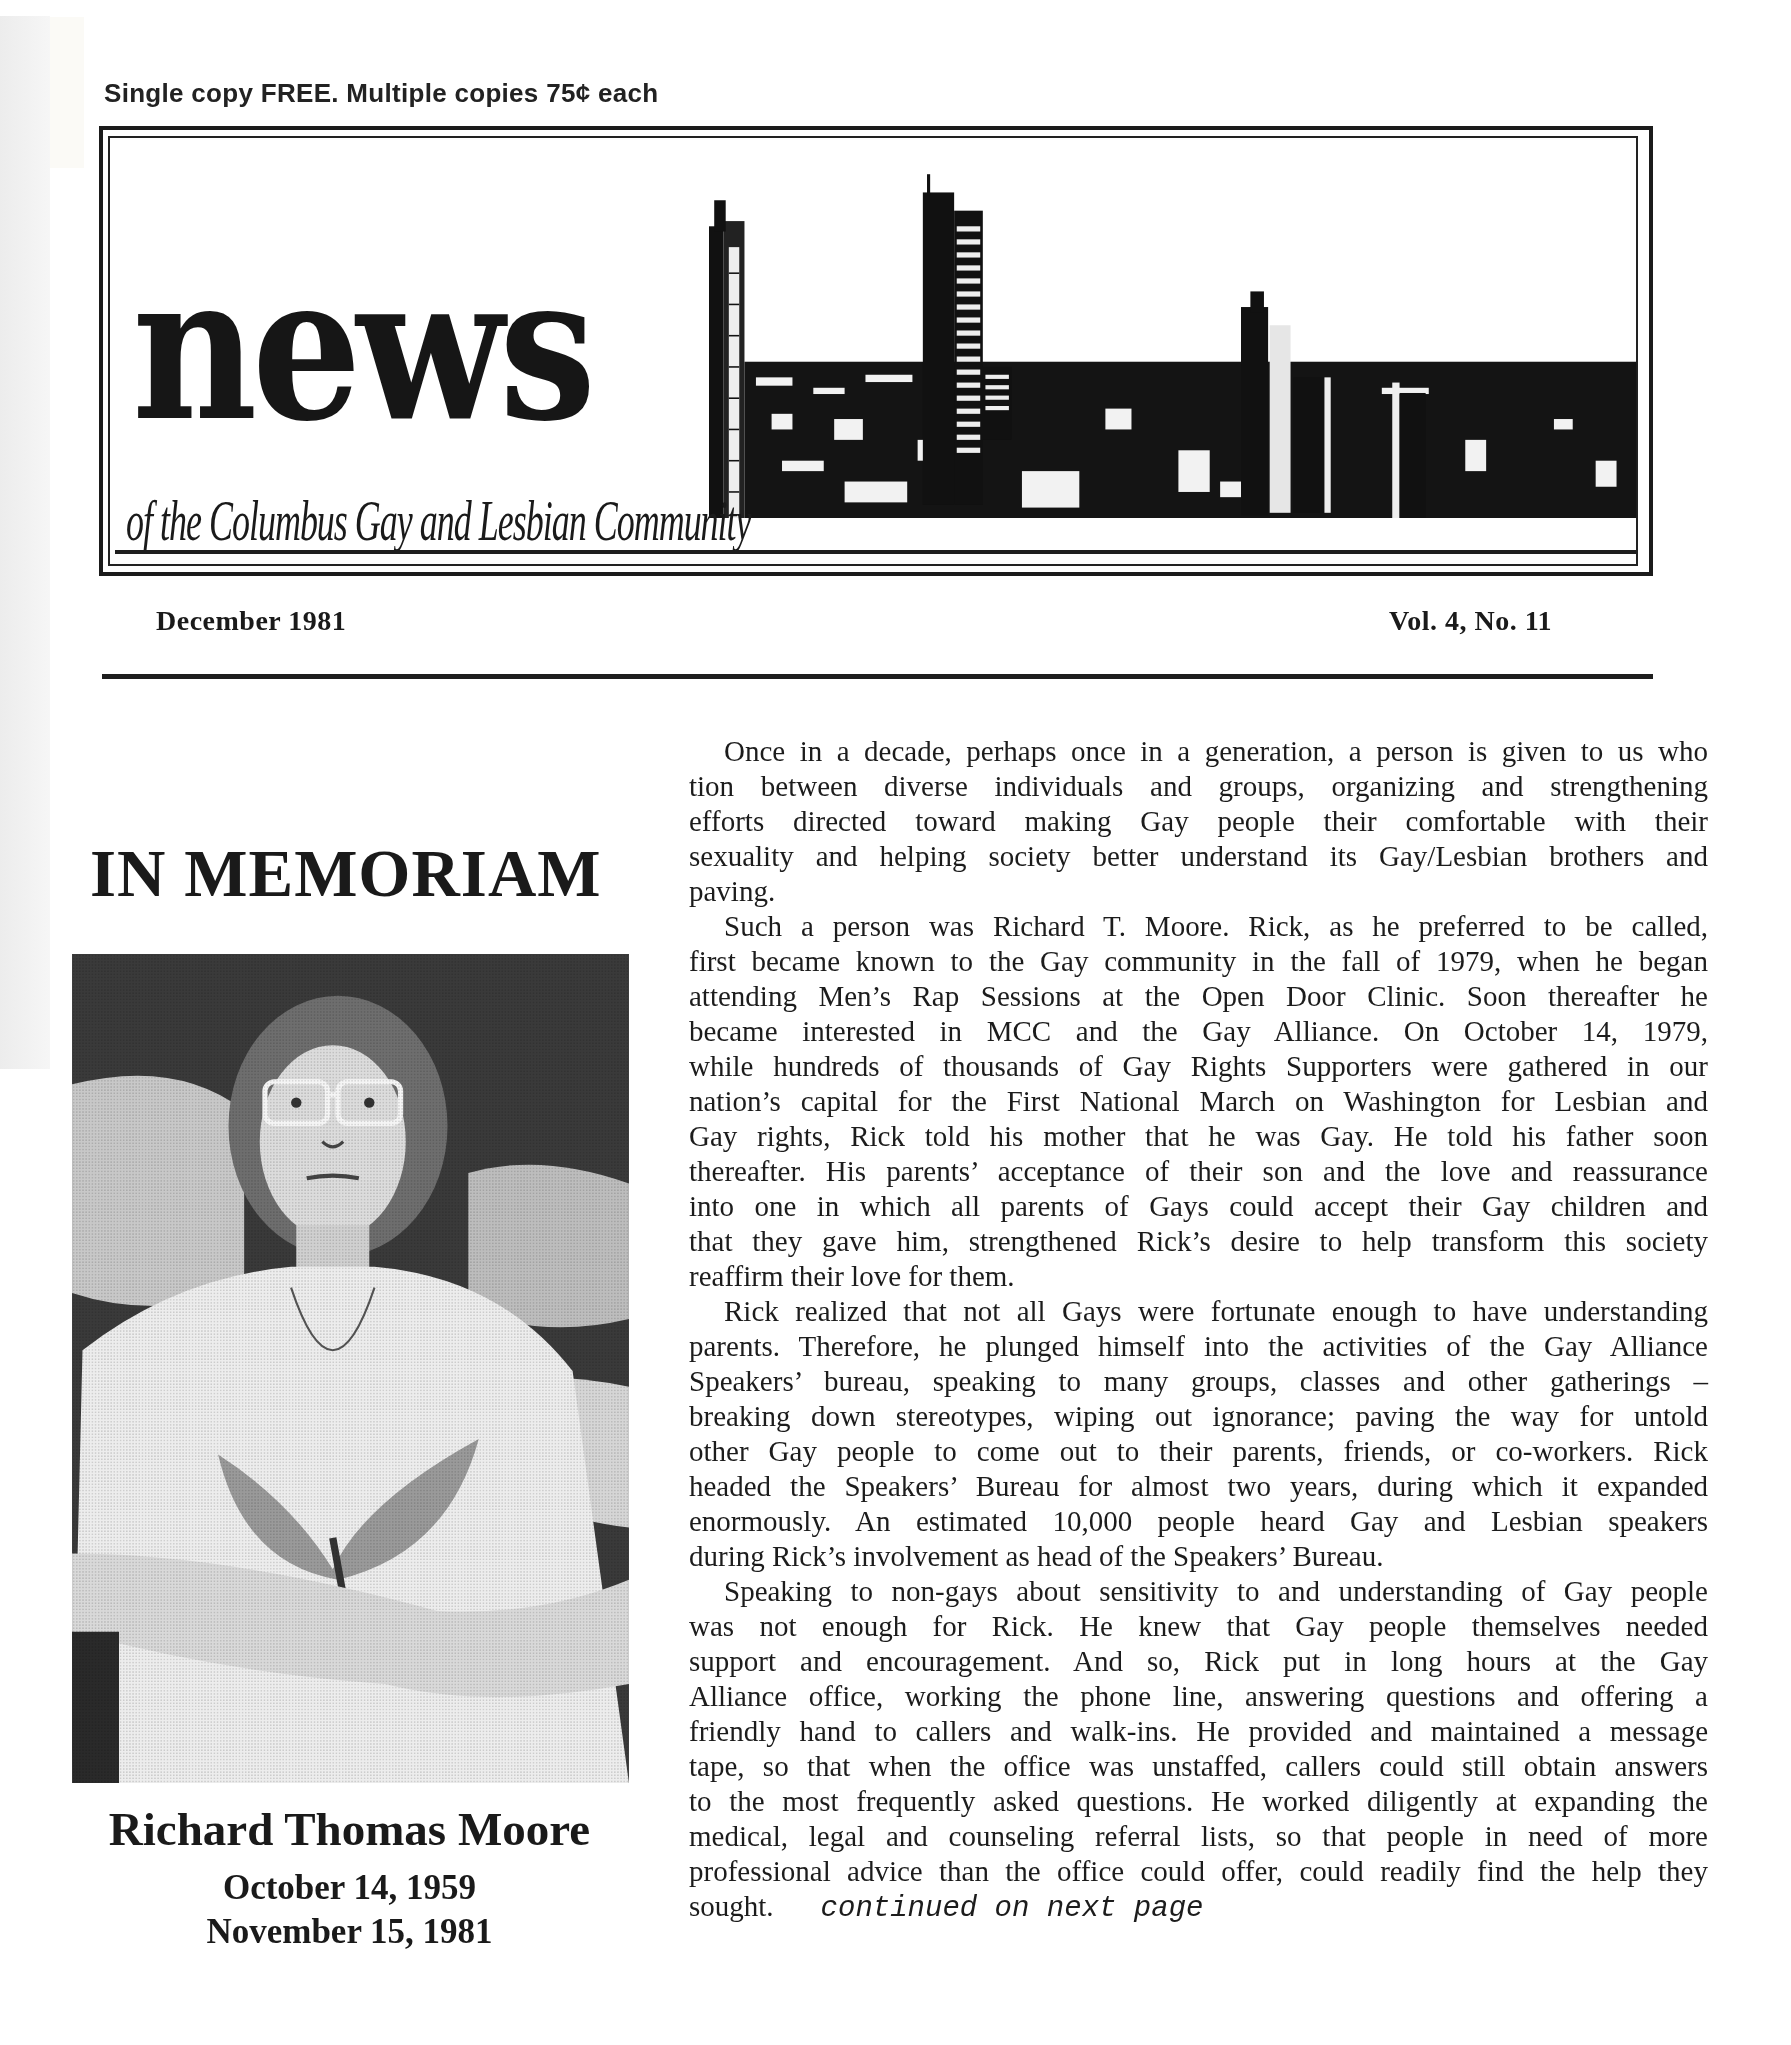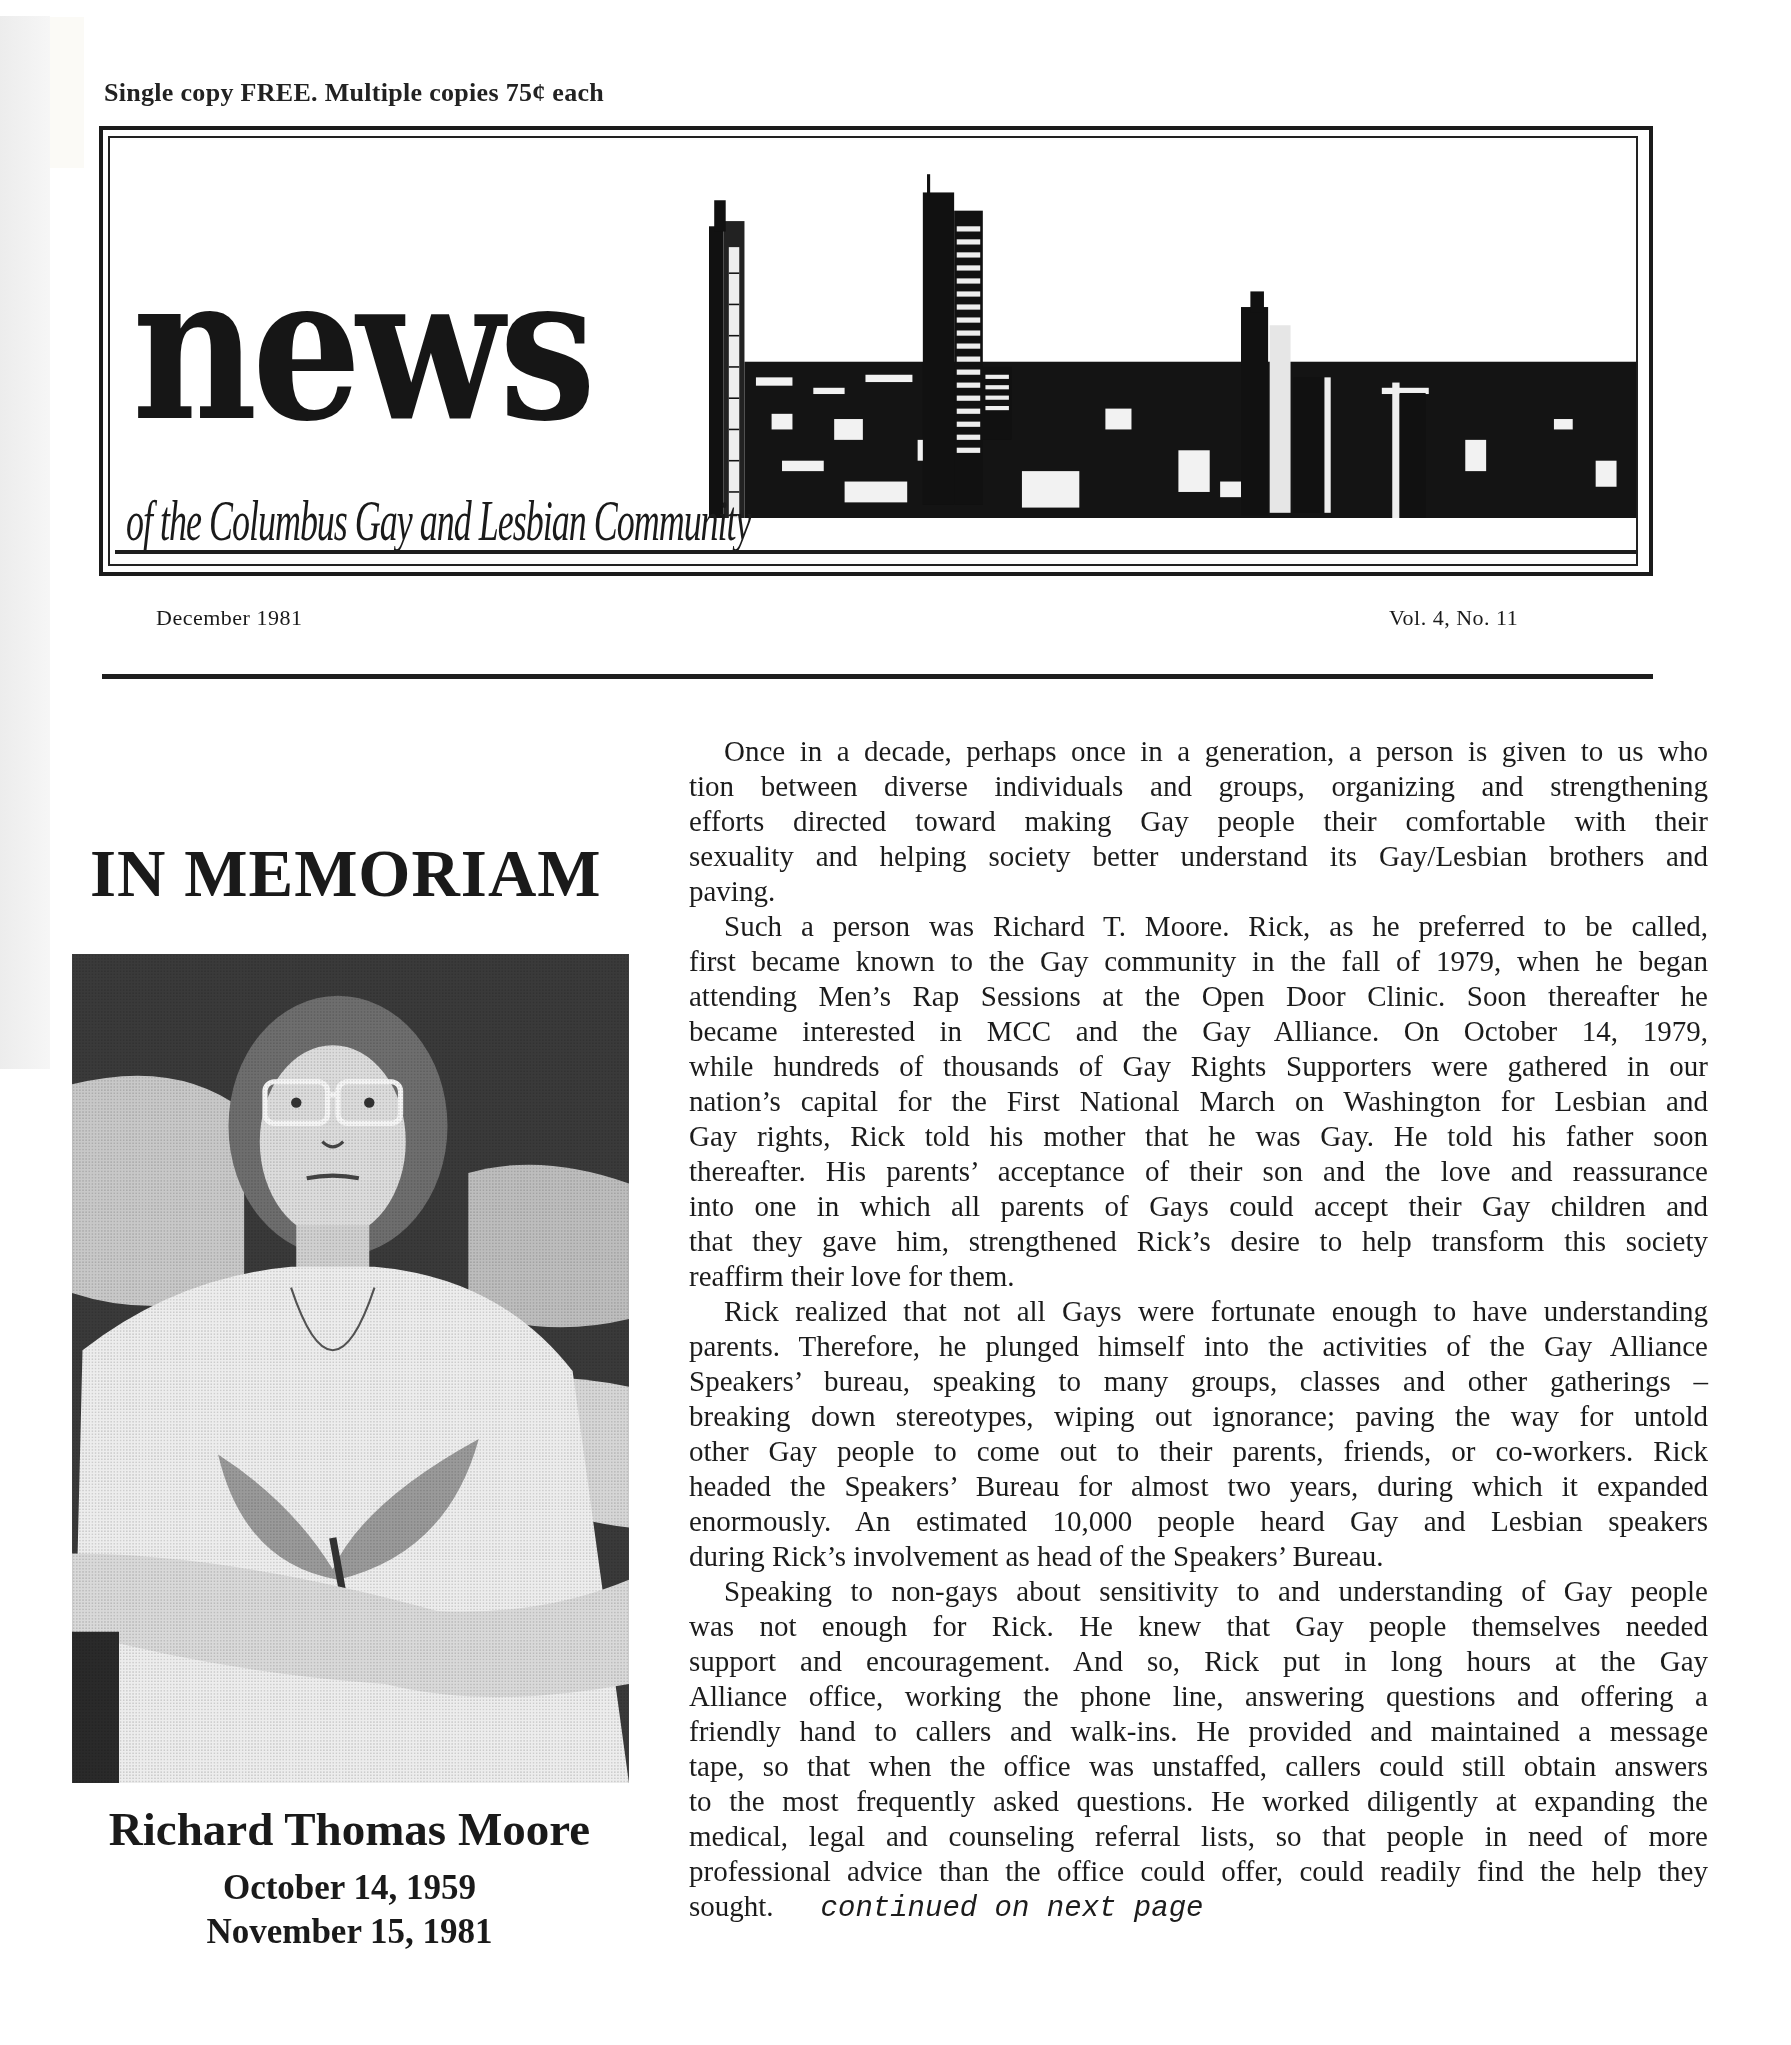--- a/index.html
+++ b/index.html
@@ -12,21 +12,21 @@
   .scan-band {
     position: absolute; left: 0; top: 15.6px; width: 50px; height: 1053px;
     background: linear-gradient(to right, #ececec, #f6f6f6);
   }
   .scan-strip {
     position: absolute; left: 50px; top: 17px; width: 34px; height: 151px;
     background: #fbfaf6;
   }
   .tagline {
     position: absolute; left: 104px; top: 78px;
-    font-family: Liberation Serif, serif; font-weight: bold;
+    font-family: Liberation Sans, sans-serif; font-weight: bold;
     font-size: 26px; letter-spacing: 0.3px; color: #222;
   }
   .masthead {
     position: absolute; left: 99px; top: 126px; width: 1554px; height: 450px;
     border: 4.2px solid #1b1b1b; box-sizing: border-box;
   }
   .masthead-inner {
     position: absolute; left: 5.2px; top: 6.3px; right: 11.5px; bottom: 6.3px;
     border: 2.1px solid #222; border-left-width: 2.6px;
   }
@@ -45,21 +45,21 @@
     font-family: "Liberation Serif", serif; font-style: italic;
     font-size: 58px; line-height: 1; letter-spacing: -1.6px;
     transform: scaleX(0.62); transform-origin: left top;
     white-space: nowrap; color: #1a1a1a;
   }
   .masthead-rule {
     position: absolute; left: 5.2px; right: 0; top: 412px;
     height: 3.6px; background: #1e1e1e;
   }
   .issue-date, .issue-volume {
-    position: absolute; top: 605px; font-weight: normal; font-size: 22px;
+    position: absolute; top: 605px; font-weight: bold; font-size: 28px;
     letter-spacing: 0.5px;
   }
   .issue-date { left: 156px; }
   .issue-volume { left: 1389px; }
   .section-rule {
     position: absolute; left: 102px; top: 674px; width: 1551px; height: 4.7px;
     background: #1e1e1e;
   }
   .headline {
     position: absolute; left: 90px; top: 837px;

